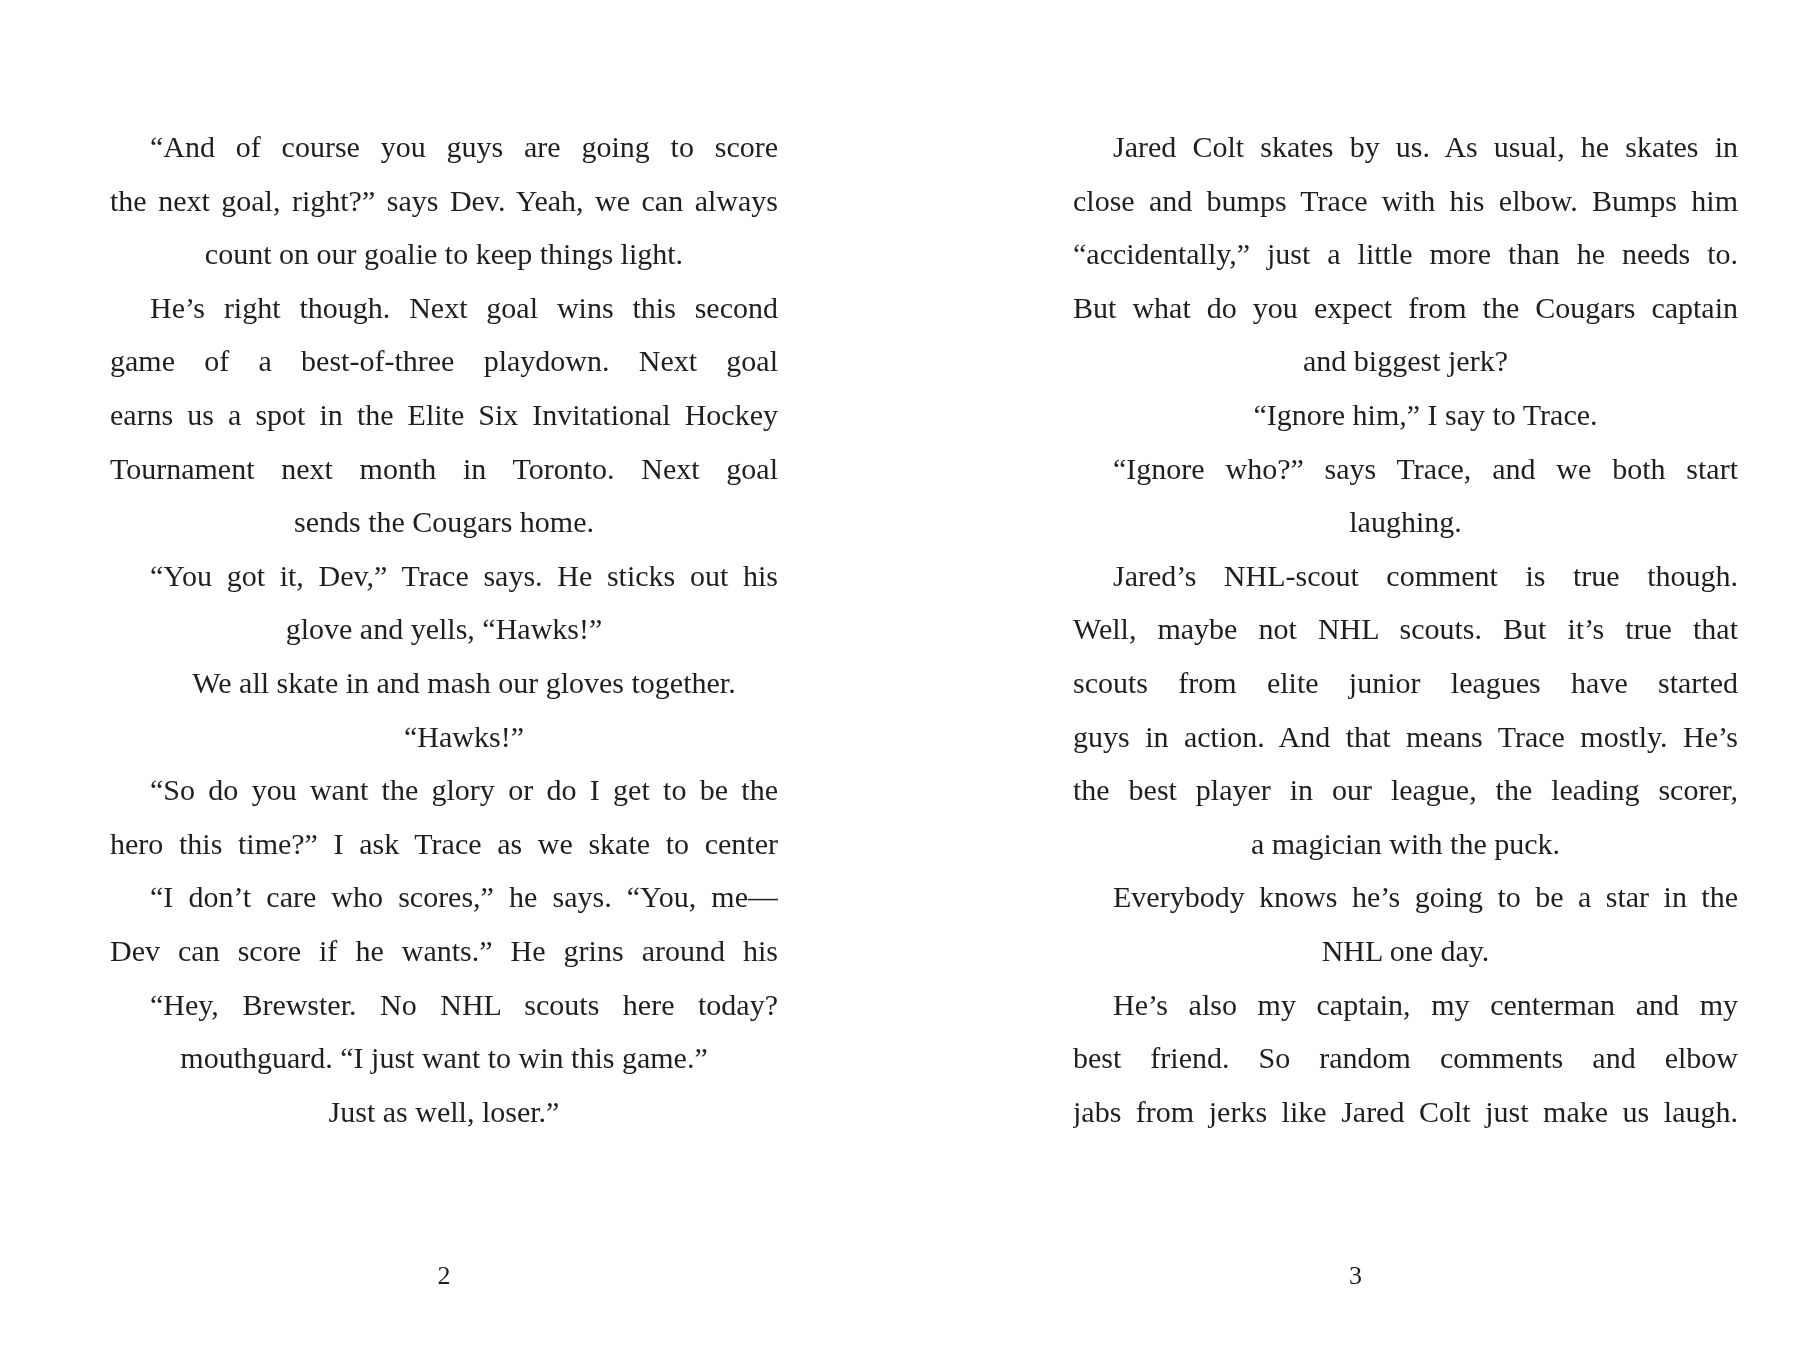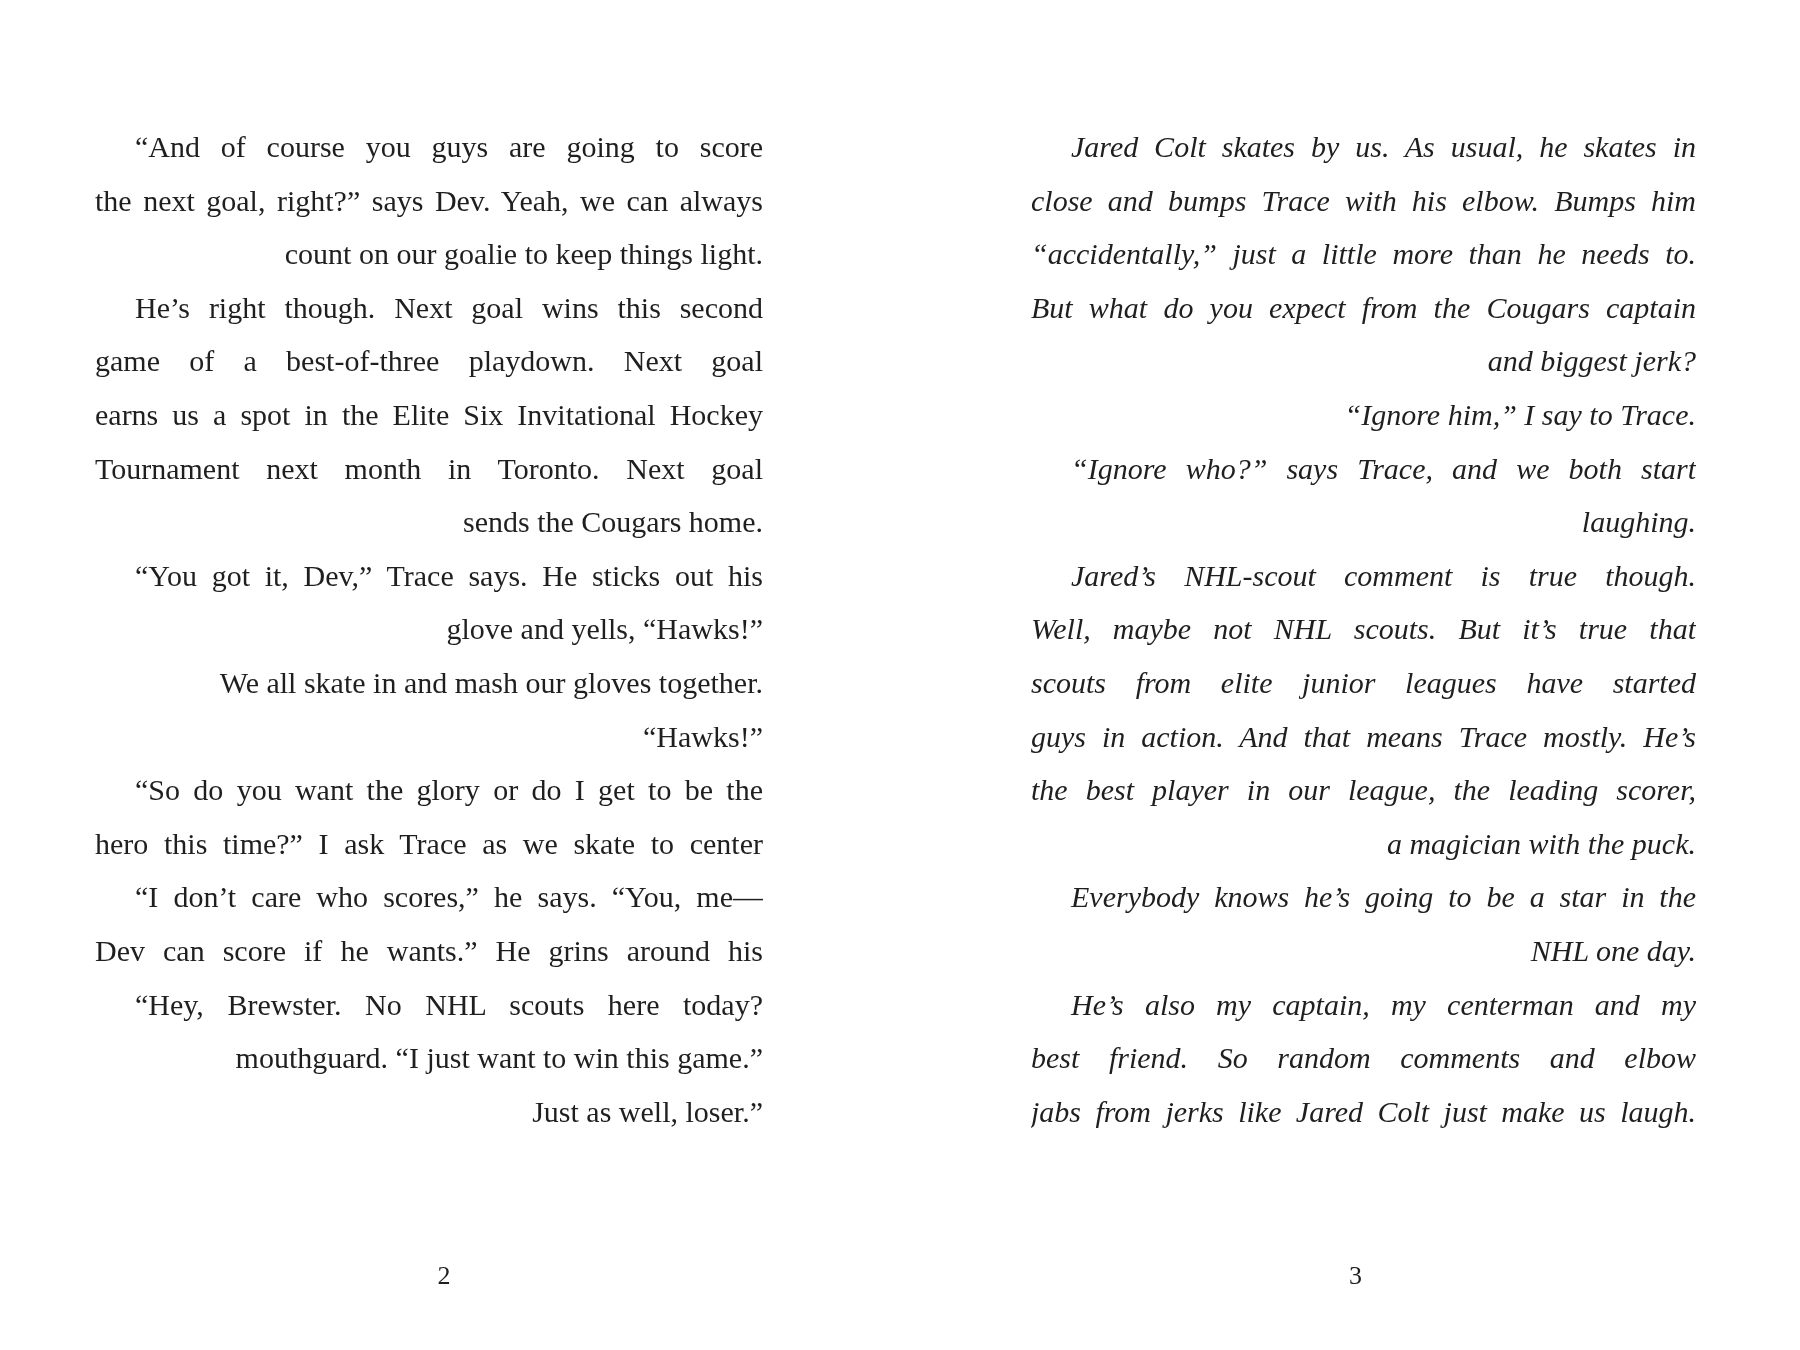--- a/index.html
+++ b/index.html
@@ -8,28 +8,28 @@
     background: #ffffff;
   }
   body {
     position: relative;
     font-family: "Liberation Serif", "DejaVu Serif", serif;
     color: #1f1f1f;
     overflow: hidden;
   }
   .spread { position: absolute; inset: 0; }
   .page-col { position: absolute; top: 120px; }
-  .page-col.left  { left: 95px;  width: 668px; }
-  .page-col.right { left: 1031px; width: 665px; font-style: italic; }
+  .page-col.left  { left: 110px;  width: 668px; }
+  .page-col.right { left: 1073px; width: 665px; }
   .line {
     font-size: 30px;
     line-height: 53.6px;
     height: 53.6px;
     overflow: hidden;
-    text-align: right;
+    text-align: center;
   }
   .line.just {
     text-align: justify;
     text-align-last: justify;
   }
   .line.indent { text-indent: 40px; }
   .folio {
     position: absolute;
     top: 1256px;
     font-size: 26px;

